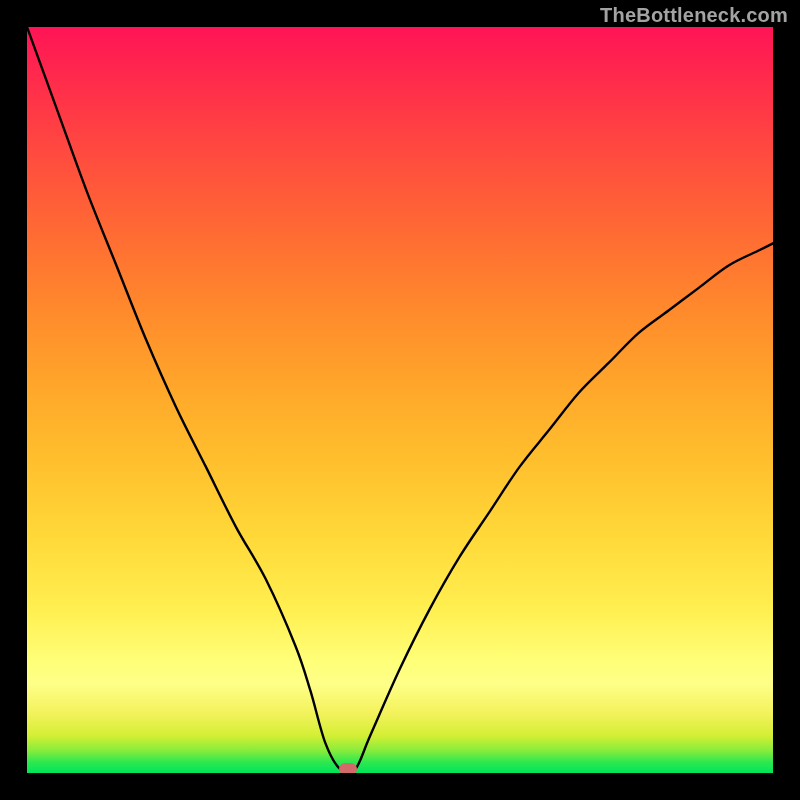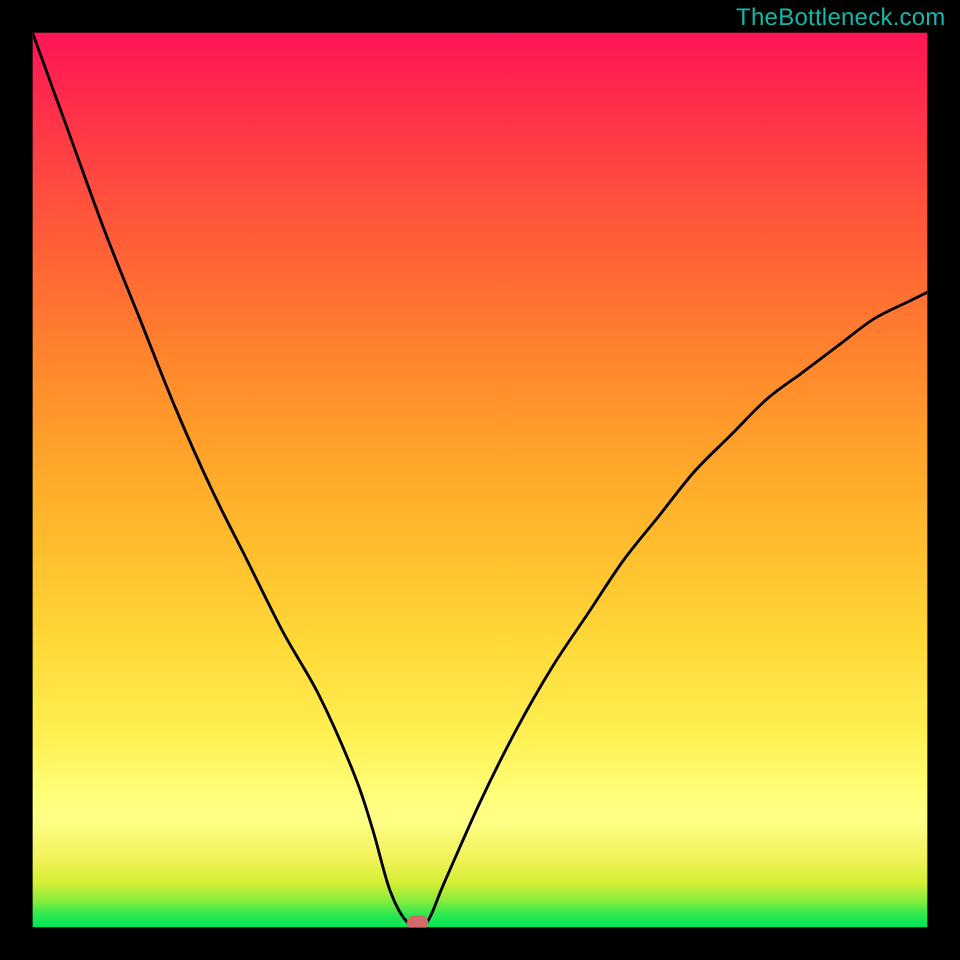--- a/index.html
+++ b/index.html
@@ -14,23 +14,23 @@
   .frame {
     position: relative;
     width: 800px;
     height: 800px;
     background: #000;
   }
   .watermark {
     position: absolute;
     top: 4px;
     right: 12px;
-    color: #14b8a6;
+    color: #a3a3a3;
     font-size: 20px;
-    font-weight: 400;
+    font-weight: 700;
     letter-spacing: 0.2px;
     z-index: 10;
   }
   .plot-area {
     position: absolute;
     left: 27px;
     top: 27px;
     width: 746px;
     height: 746px;
     overflow: hidden;

